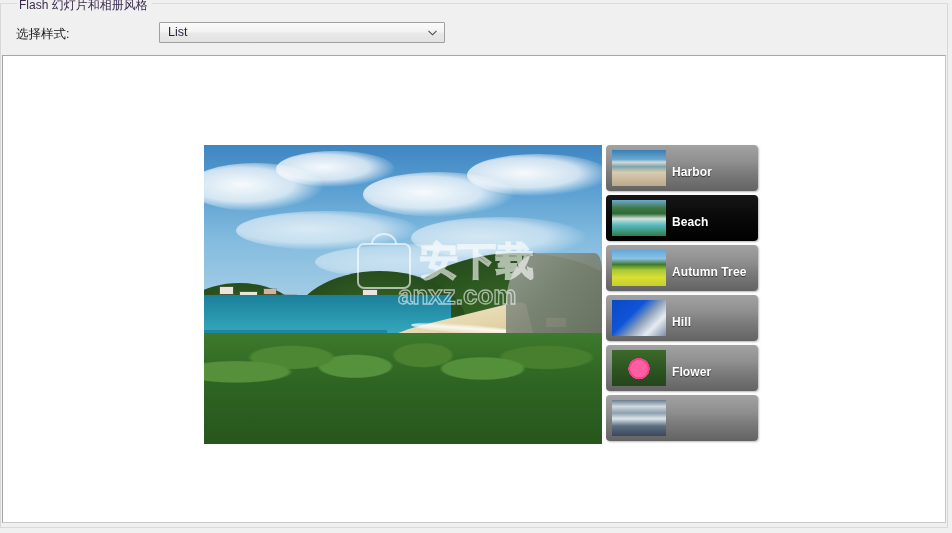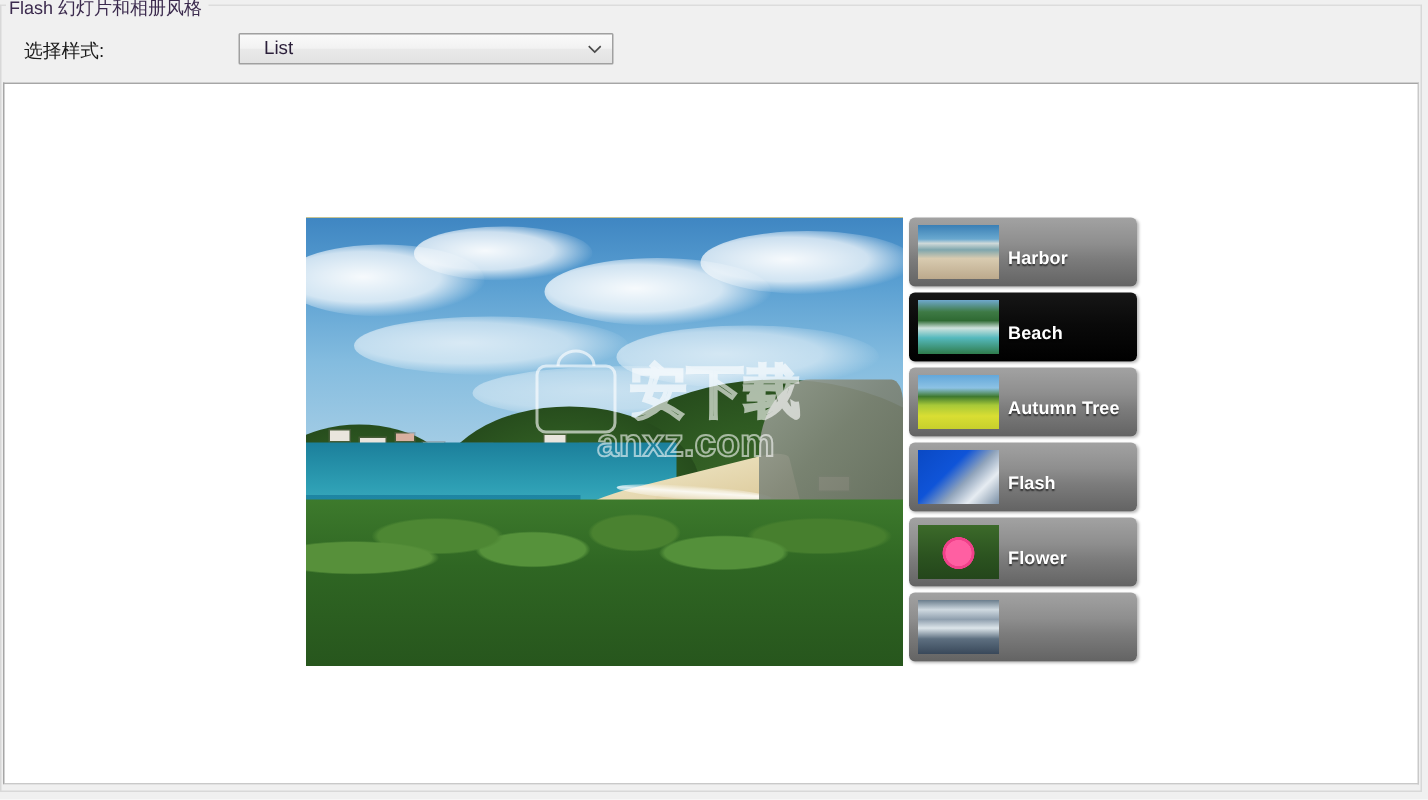--- a/index.html
+++ b/index.html
@@ -22,21 +22,21 @@
     left: 0px;
     top: 3px;
     width: 948px;
     height: 525px;
     border: 1px solid #d8d8d8;
     border-top: 1px solid #dcdcdc;
     box-sizing: border-box;
   }
   #groupbox-title {
     position: absolute;
-    left: 3px;
+    left: 16px;
     top: -5px;
     background: #f0f0f0;
     padding: 0 4px 0 2px;
     font-size: 12px;
     color: #3b2a4d;
     line-height: 13px;
     white-space: nowrap;
   }
 
   
@@ -52,28 +52,28 @@
     left: 12px;
     top: 4px;
     font-size: 12.5px;
     color: #1a1a1a;
     white-space: nowrap;
   }
   #style-select {
     position: absolute;
     left: 155px;
     top: 0px;
-    width: 250px;
+    width: 286px;
     height: 21px;
     box-sizing: border-box;
     border: 1px solid #a0a0a0;
     background: linear-gradient(to bottom, #fafafa 0%, #f2f2f2 48%, #e9e9e9 52%, #e2e2e2 100%);
     font-size: 12.5px;
     color: #2b1f3a;
-    padding: 0 20px 0 16px;
+    padding: 0 20px 0 8px;
     line-height: 19px;
     border-radius: 1px;
     cursor: default;
     overflow: hidden;
     white-space: nowrap;
   }
   #style-select-arrow {
     position: absolute;
     right: 7px;
     top: 7px;
@@ -329,21 +329,21 @@
         </div>
         <div class="thumb-item" style="top: 100px;">
           <div class="thumb-pic t-autumn"></div>
           <div class="thumb-label">
             <span>Autumn Tree</span>
           </div>
         </div>
         <div class="thumb-item" style="top: 150px;">
           <div class="thumb-pic t-hill"></div>
           <div class="thumb-label">
-            <span>Flash</span>
+            <span>Hill</span>
           </div>
         </div>
         <div class="thumb-item" style="top: 200px;">
           <div class="thumb-pic t-flower"></div>
           <div class="thumb-label">
             <span>Flower</span>
           </div>
         </div>
         <div class="thumb-item" style="top: 250px;">
           <div class="thumb-pic t-snow"></div>

